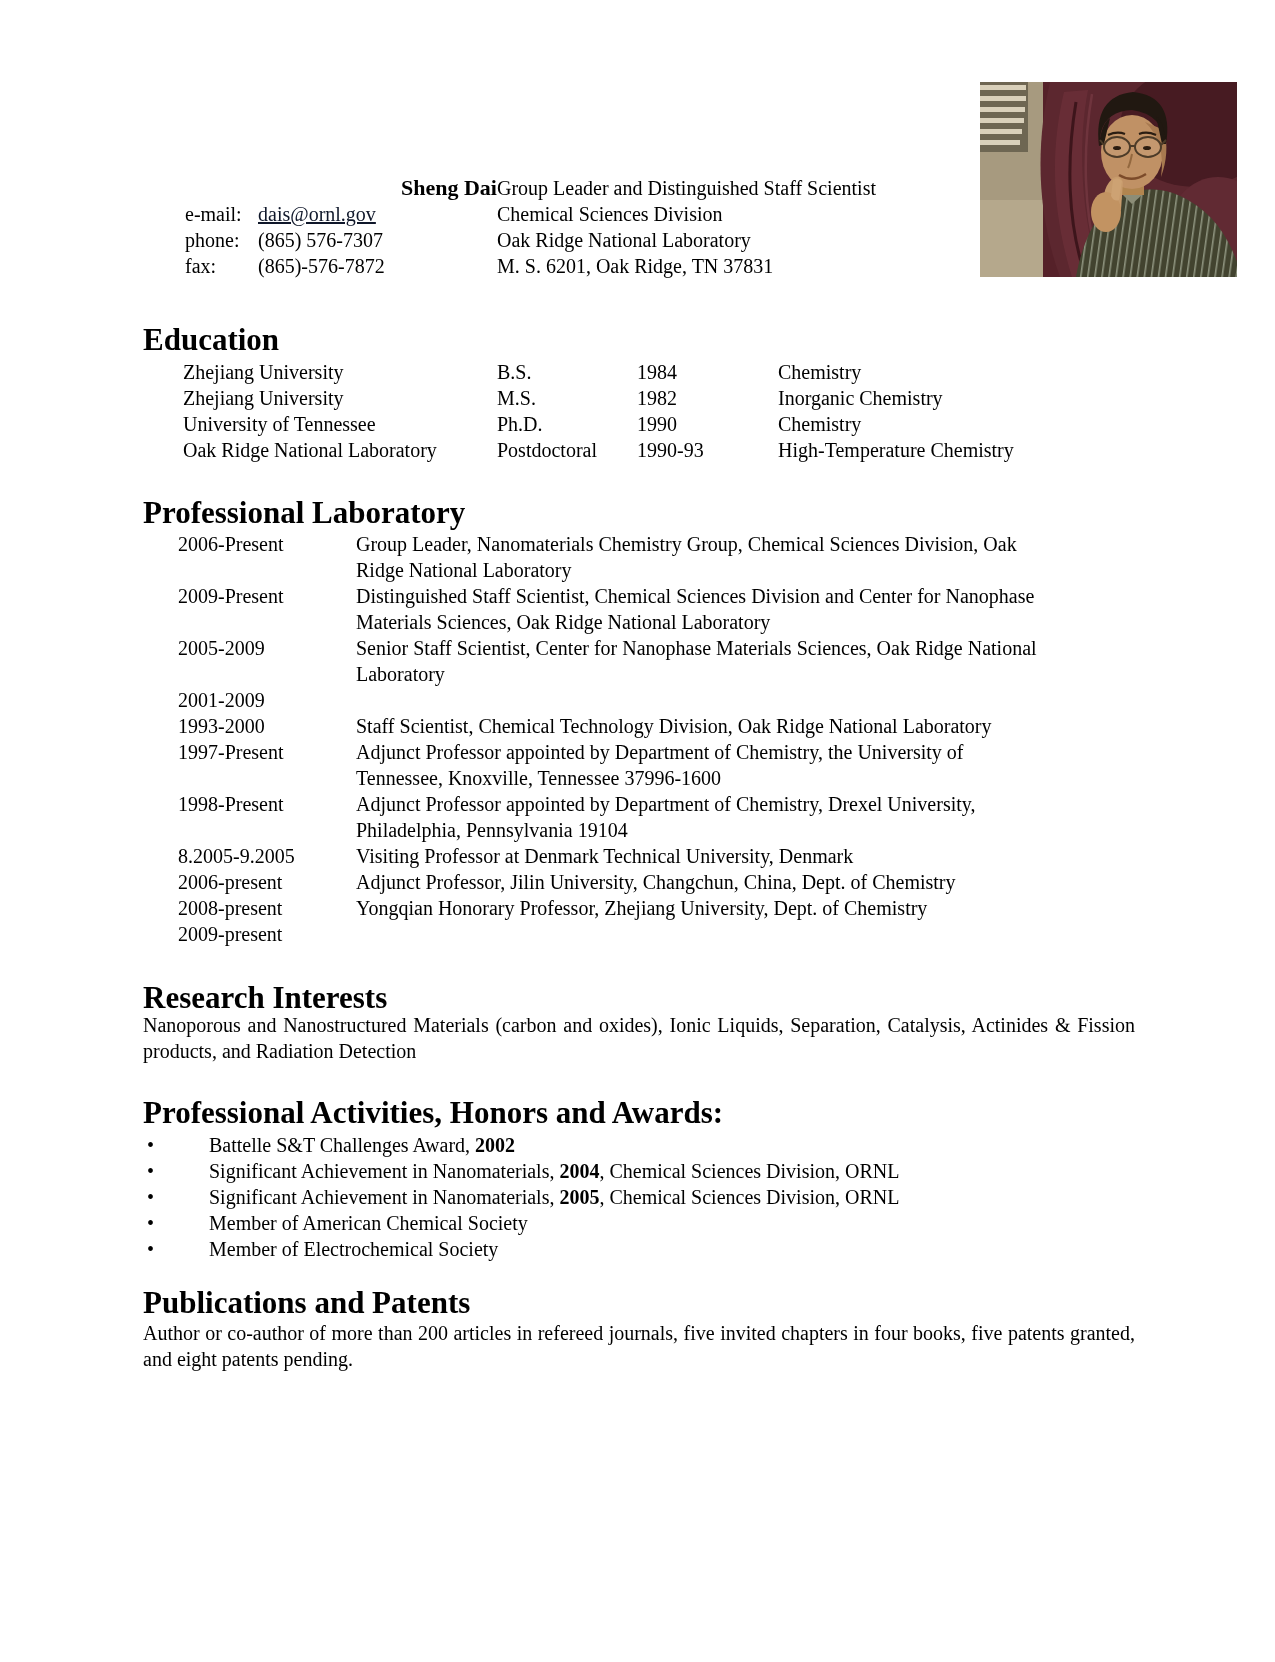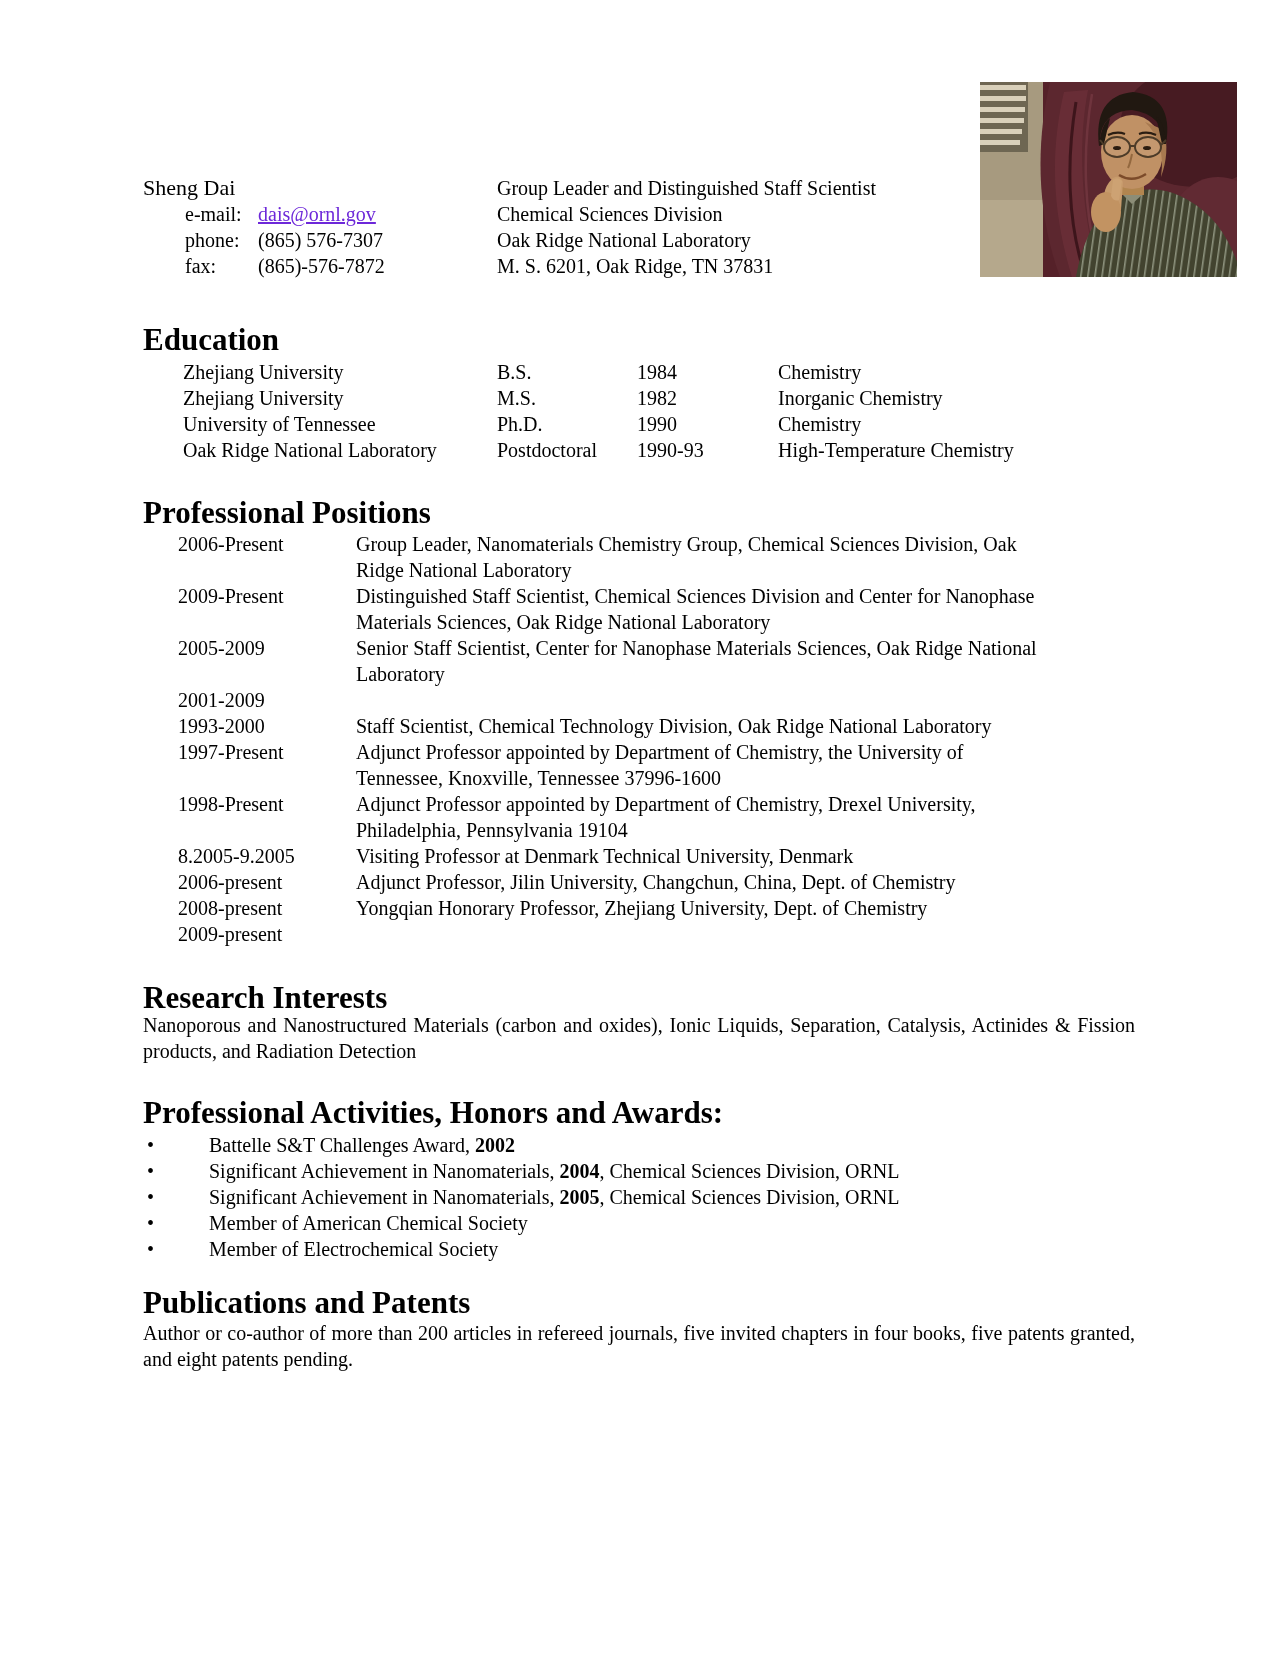--- a/index.html
+++ b/index.html
@@ -6,24 +6,24 @@
   html,body { background:#ffffff; }
   .page {
     position:relative; width:1275px; height:1662px; background:#ffffff;
     font-family:"Liberation Serif","DejaVu Serif",serif; color:#000000; overflow:hidden;
   }
   .content { position:absolute; left:143px; top:0; width:992px; }
 
   
   .header { display:flex; margin-top:175px; }
   .header-left { width:354px; flex-shrink:0; }
-  .person-name { font-size:22px; font-weight:normal; line-height:26px; }
+  .person-name { font-size:22px; font-weight:bold; line-height:26px;text-align:right; }
   .contact-row { display:flex; margin-left:42px; font-size:20px; line-height:26px; }
   .contact-label { width:73px; flex-shrink:0; }
-  .email-link { color:#6d28d9; text-decoration:underline; cursor:pointer; }
+  .email-link { color:#0f172a; text-decoration:underline; cursor:pointer; }
   .header-right { flex:1; font-size:20px; line-height:26px; }
 
   
   .section-heading { font-size:31px; font-weight:bold; line-height:28px; }
   .edu-heading { margin-top:47px; }
   .pos-heading { margin-top:36px; }
   .ri-heading  { margin-top:37px; }
   .act-heading { margin-top:35px; }
   .pub-heading { margin-top:27px; }
 
@@ -177,21 +177,21 @@
         </div>
 
         <div class="edu-row">
           <span class="edu-institution">Oak Ridge National Laboratory</span>
           <span class="edu-degree">Postdoctoral</span>
           <span class="edu-year">1990-93</span>
           <span class="edu-field">High-Temperature Chemistry</span>
         </div>
       </div>
 
-    <div class="section-heading pos-heading">Professional Positions</div>
+    <div class="section-heading pos-heading">Professional Laboratory</div>
     <div class="pos-table">
 
         <div class="pos-row">
           <span class="pos-period">2006-Present</span>
           <span class="pos-desc">Group Leader, Nanomaterials Chemistry Group, Chemical Sciences Division, Oak Ridge National Laboratory</span>
         </div>
 
         <div class="pos-row">
           <span class="pos-period">2009-Present</span>
           <span class="pos-desc">Distinguished Staff Scientist, Chemical Sciences Division and Center for Nanophase Materials Sciences, Oak Ridge National Laboratory</span>

